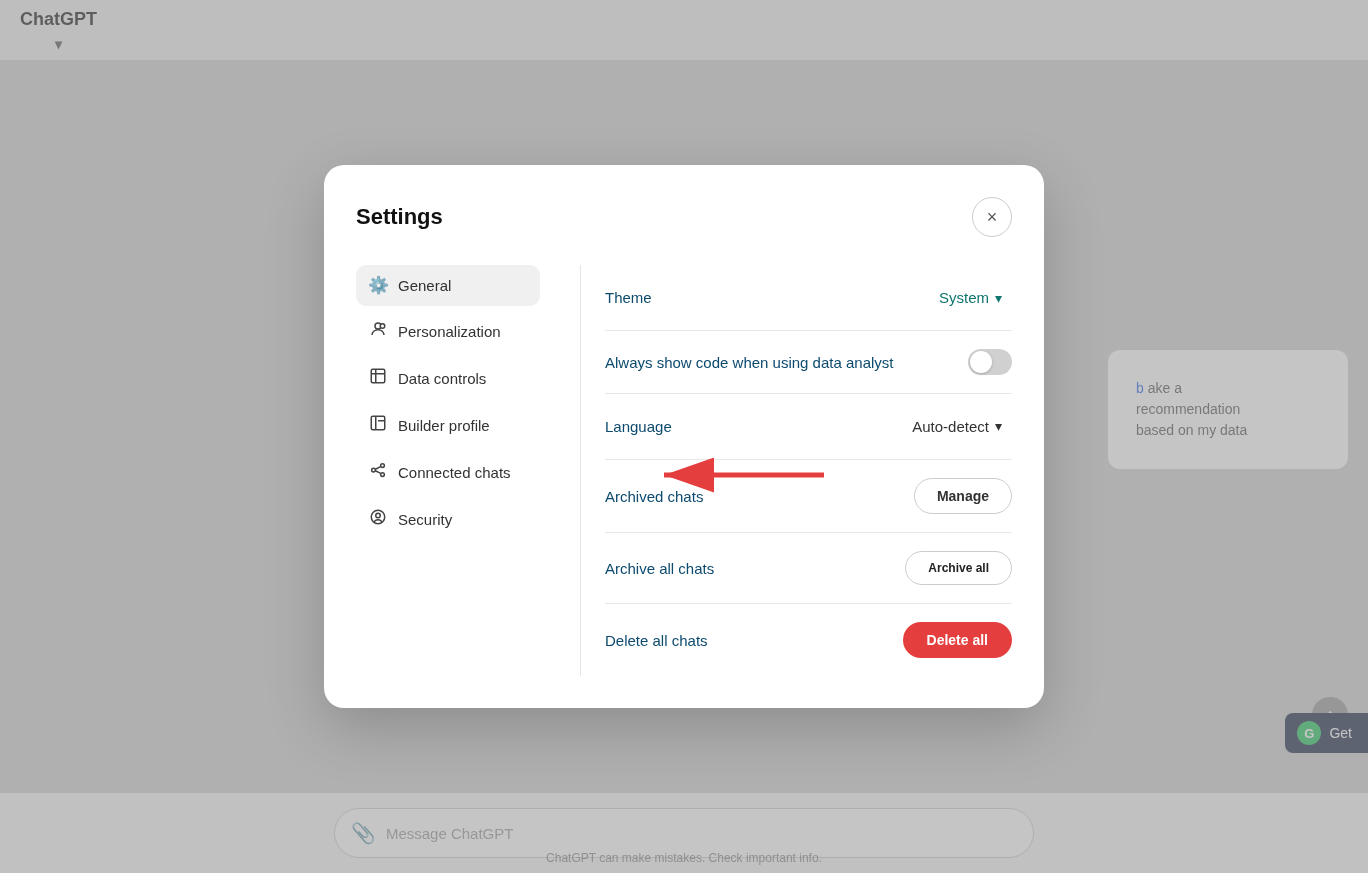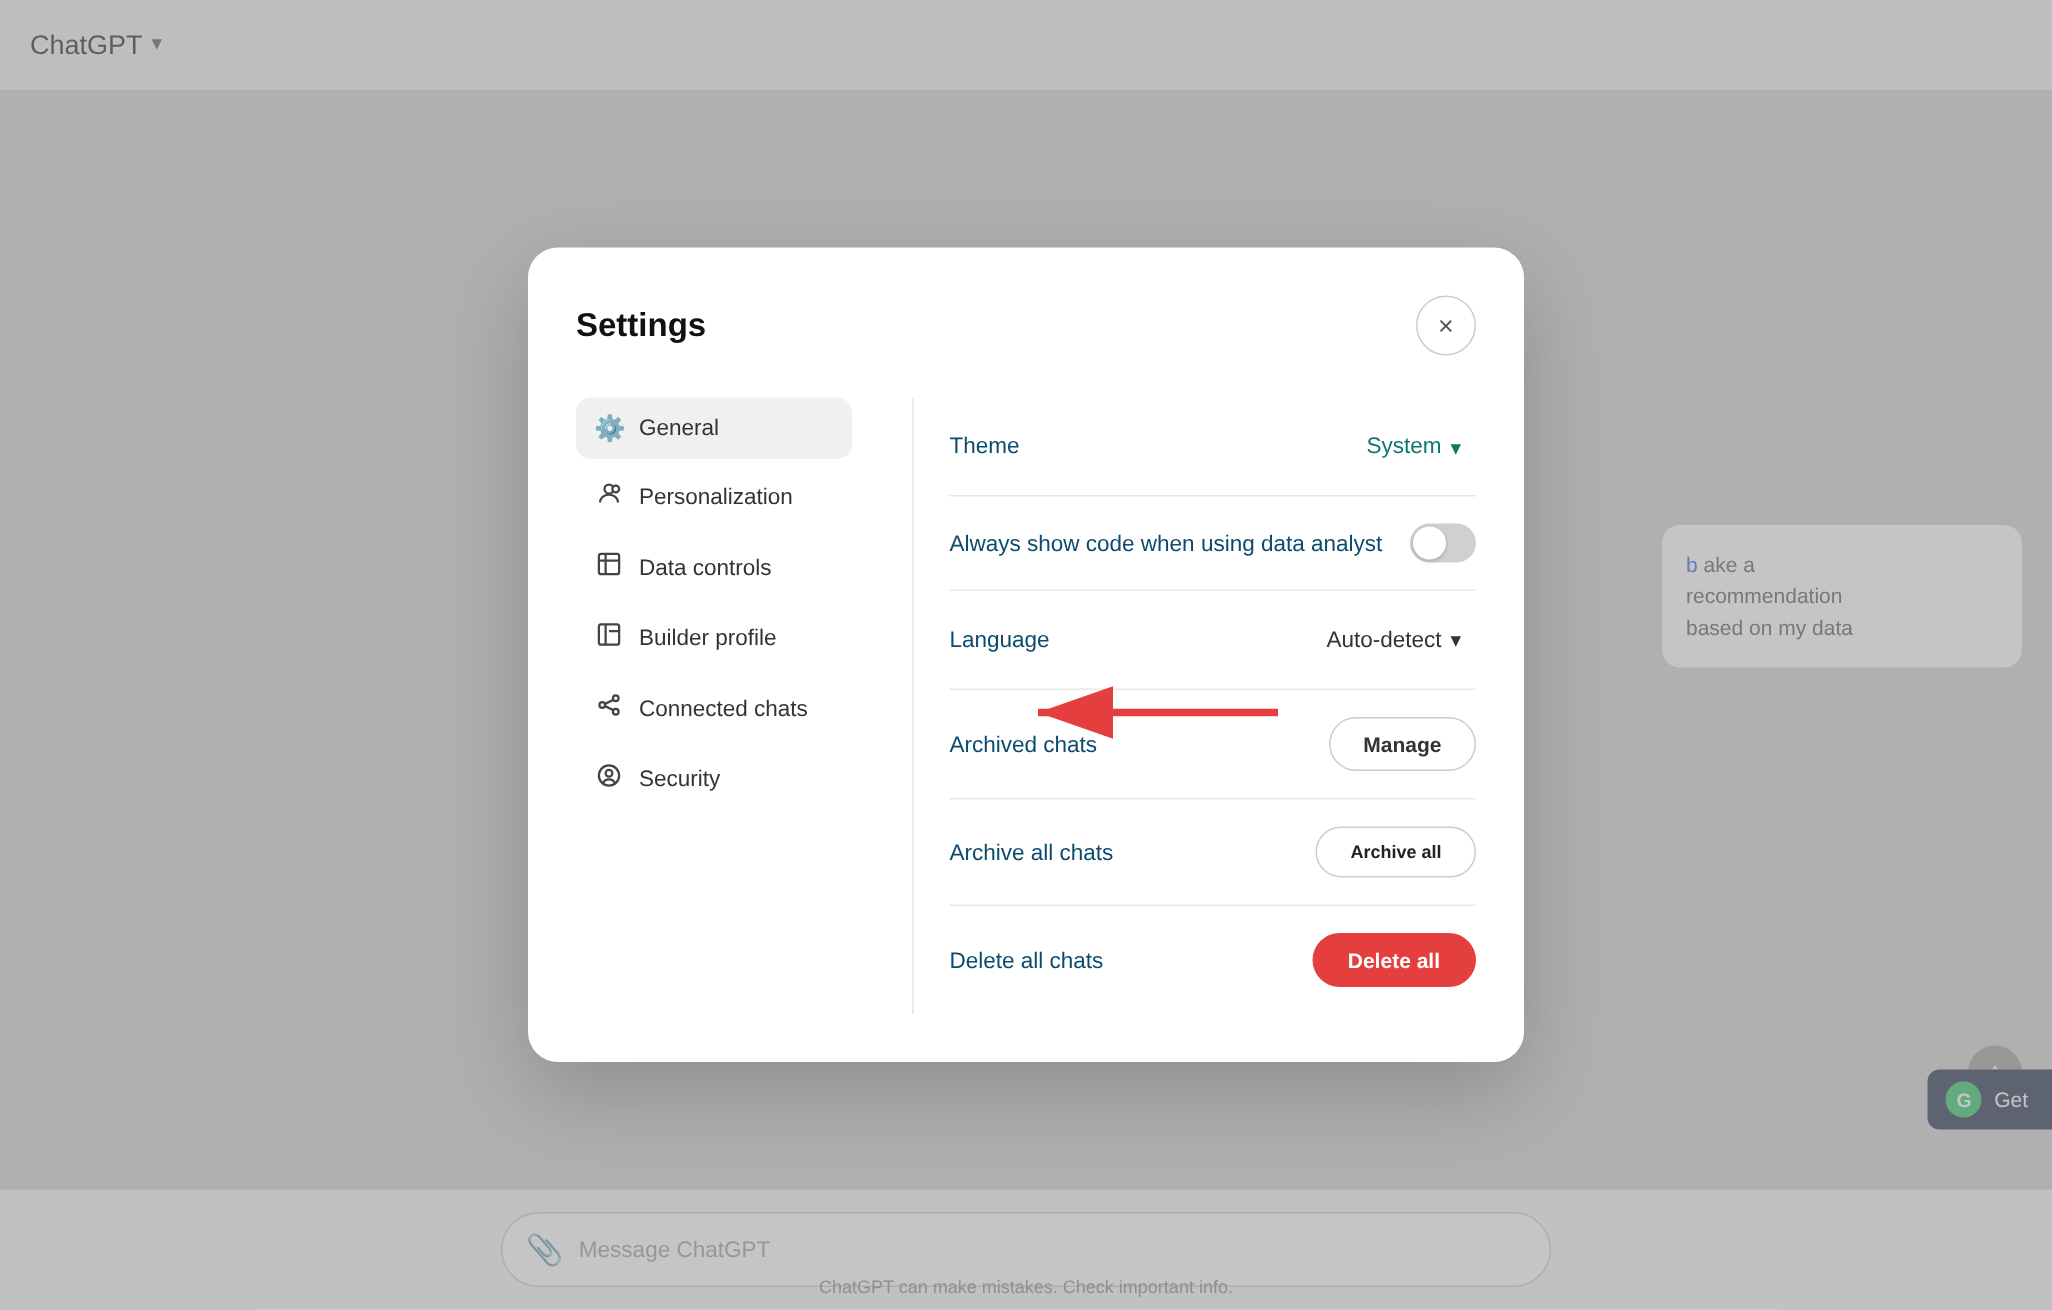--- a/index.html
+++ b/index.html
@@ -18,25 +18,26 @@
       top: 0; left: 0; right: 0;
       height: 60px;
       background: #f0f0f0;
       display: flex;
       align-items: center;
       padding: 0 20px;
       z-index: 0;
     }
     .app-title {
       font-size: 18px;
-      font-weight: 400;
+      font-weight: 700;
       color: #1a1a1a;
       display: flex;
-      align-items: flex-start;
+      align-items: center;
       gap: 6px;
+      flex-direction: column;
     }
     .app-title-chevron {
       font-size: 14px;
       color: #555;
     }
 
     
     .overlay {
       position: absolute;
       top: 0; left: 0; right: 0; bottom: 0;
@@ -81,21 +82,21 @@
     }
 
     
     .right-card {
       position: absolute;
       right: 20px;
       top: 350px;
       width: 240px;
       background: white;
       border-radius: 12px;
-      padding: 16px;
+      padding: 28px;
       z-index: 0;
       font-size: 14px;
       color: #555;
       line-height: 1.5;
     }
 
     
     .grammarly-btn {
       position: absolute;
       right: 0;
@@ -146,21 +147,21 @@
       top: 0; left: 0; right: 0; bottom: 0;
       display: flex;
       align-items: center;
       justify-content: center;
       z-index: 10;
       pointer-events: none;
     }
     .modal {
       background: white;
       border-radius: 20px;
-      width: 664px;
+      width: 720px;
       padding: 32px;
       position: relative;
       pointer-events: all;
       box-shadow: 0 20px 60px rgba(0,0,0,0.2);
     }
     .modal-header {
       display: flex;
       align-items: center;
       justify-content: space-between;
       margin-bottom: 28px;

